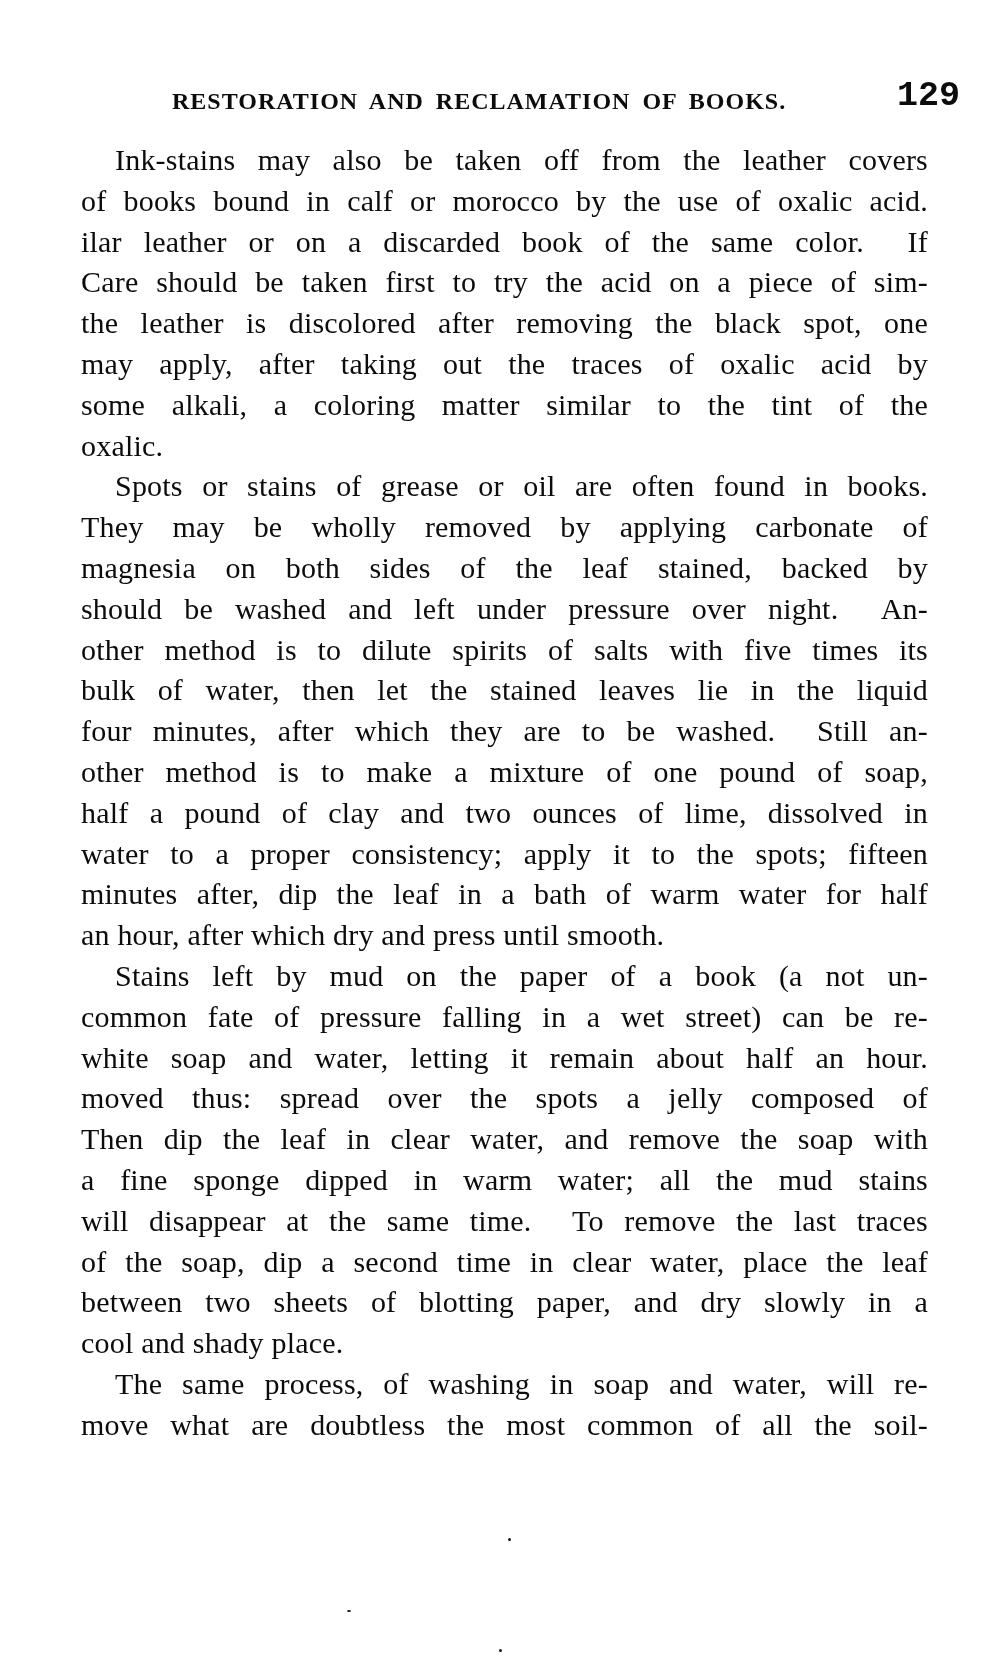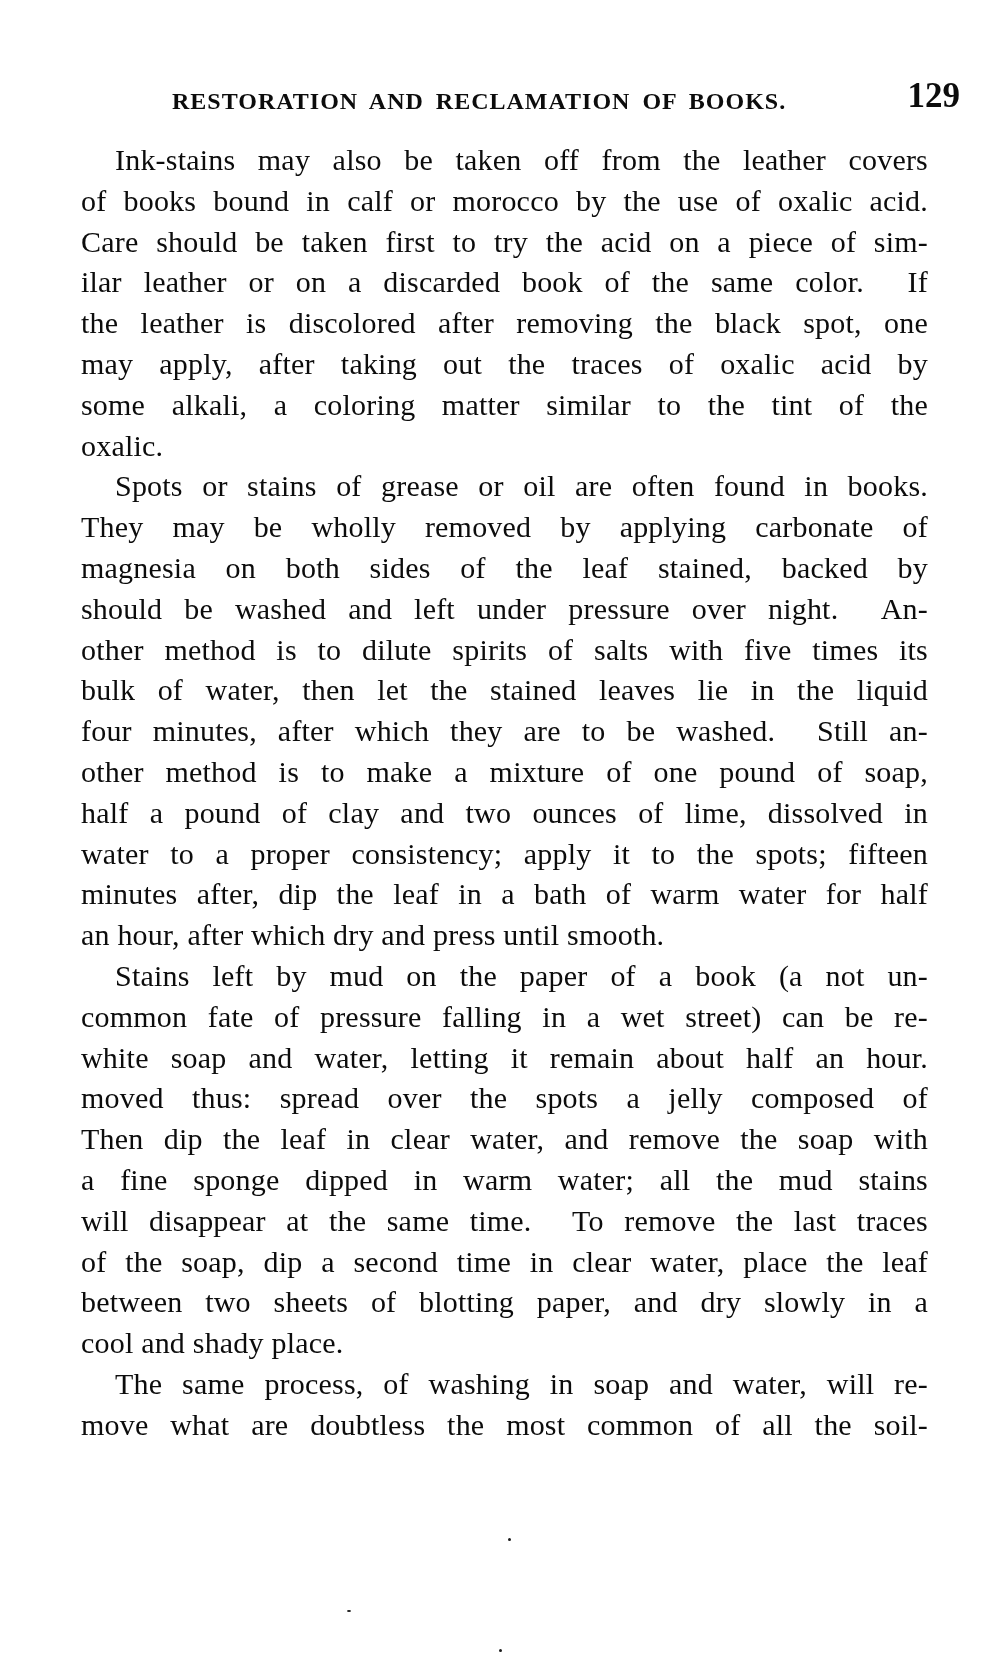--- a/index.html
+++ b/index.html
@@ -35,20 +35,21 @@
     white-space: nowrap;
     color: var(--ink, #0c0c0c);
   }
   .page-number {
     position: absolute;
     right: 76px;
     top: 76px;
     font-size: 35px;
     font-weight: bold;
     color: var(--ink, #0c0c0c);
+    font-family: Liberation Mono, monospace;
   }
   .text-body {
     position: absolute;
     left: 81px;
     top: 140px;
     width: 847px;
     font-size: 30px;
     line-height: 40.8px;
     letter-spacing: 0.2px;
   }
@@ -79,22 +80,22 @@
 <div class="page">
   <div class="header">
     <span class="running-title">RESTORATION AND RECLAMATION OF BOOKS.</span>
     <span class="page-number">129</span>
   </div>
 
   <div class="text-body">
       <div class="paragraph">
         <div class="line indent just">Ink-stains may also be taken off from the leather covers</div>
         <div class="line just">of books bound in calf or morocco by the use of oxalic acid.</div>
+        <div class="line just">ilar leather or on a discarded book of the same color.  If</div>
         <div class="line just">Care should be taken first to try the acid on a piece of sim-</div>
-        <div class="line just">ilar leather or on a discarded book of the same color.  If</div>
         <div class="line just">the leather is discolored after removing the black spot, one</div>
         <div class="line just">may apply, after taking out the traces of oxalic acid by</div>
         <div class="line just">some alkali, a coloring matter similar to the tint of the</div>
         <div class="line">oxalic.</div>
       </div>
       <div class="paragraph">
         <div class="line indent just">Spots or stains of grease or oil are often found in books.</div>
         <div class="line just">They may be wholly removed by applying carbonate of</div>
         <div class="line just">magnesia on both sides of the leaf stained, backed by</div>
         <div class="line just">should be washed and left under pressure over night.  An-</div>

